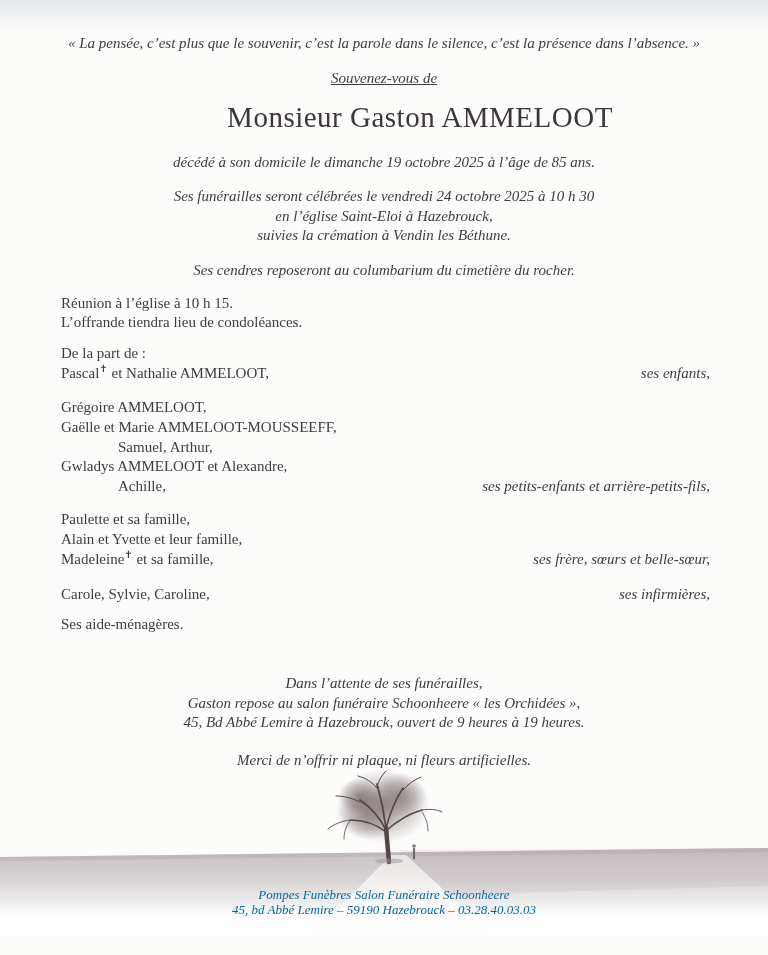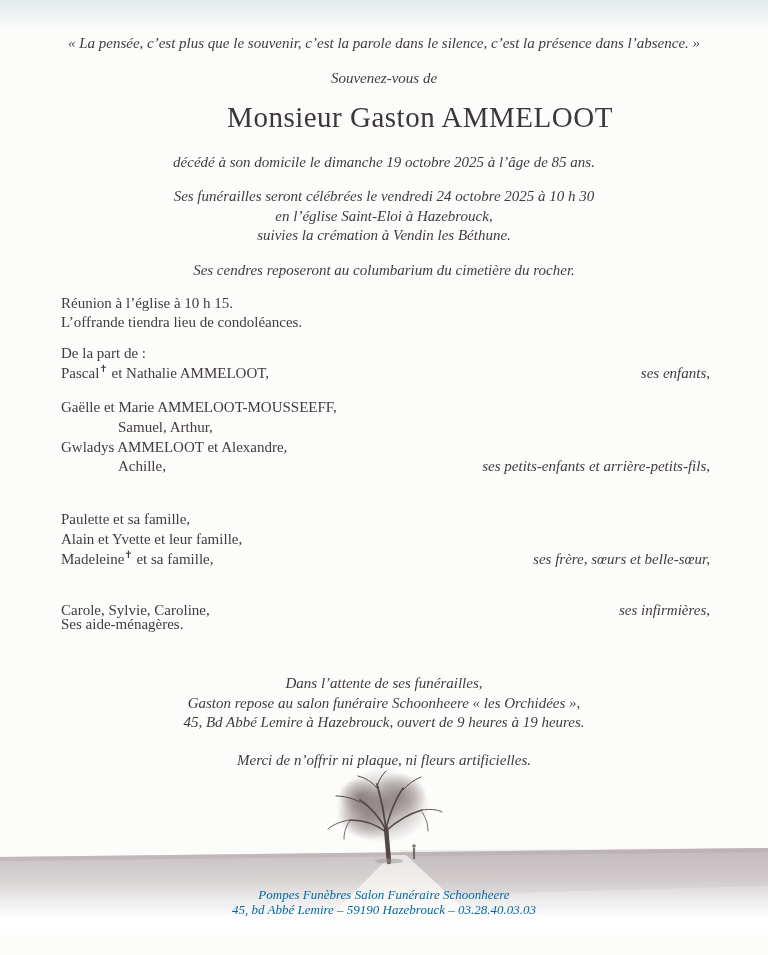--- a/index.html
+++ b/index.html
@@ -46,21 +46,21 @@
 </style>
 </head>
 <body>
 
 <div class="page">
 
   <div class="scan-band"></div>
 
   <div class="line center italic" style="top:33px;">« La pensée, c’est plus que le souvenir, c’est la parole dans le silence, c’est la présence dans l’absence. »</div>
 
-  <div class="line center italic" style="top:68px;">Souvenez-vous de</div>
+  <div class="line center italic" style="top:68px;text-decoration:underline;">Souvenez-vous de</div>
 
   <div class="title" style="top:99px;margin-left:36px;">Monsieur Gaston AMMELOOT</div>
 
   <div class="line center italic" style="top:152px;">décédé à son domicile le dimanche 19 octobre 2025 à l’âge de 85 ans.</div>
 
   <div class="block center italic" style="top:187px;font-size:15px;line-height:19.5px;">
     <span class="l">Ses funérailles seront célébrées le vendredi 24 octobre 2025 à 10 h 30</span>
     <span class="l">en l’église Saint-Eloi à Hazebrouck,</span>
     <span class="l">suivies la crémation à Vendin les Béthune.</span>
   </div>
@@ -73,33 +73,34 @@
   </div>
 
   <div class="row" style="top:343px;">De la part de :</div>
 
   <div class="row" style="top:363px;">
     <span>Pascal</span><sup class="cross">✝</sup><span> et Nathalie AMMELOOT,</span>
     <span class="relation">ses enfants,</span>
   </div>
 
   <div class="grp" style="top:398px;">
+    <span class="gl">Grégoire AMMELOOT,</span>
     <span class="gl">Gaëlle et Marie AMMELOOT-MOUSSEEFF,</span>
     <span class="gl indent">Samuel, Arthur,</span>
     <span class="gl">Gwladys AMMELOOT et Alexandre,</span>
     <span class="gl indent"><span>Achille,</span><span class="relation">ses petits-enfants et arrière-petits-fils,</span></span>
   </div>
 
   <div class="grp" style="top:510px;">
     <span class="gl">Paulette et sa famille,</span>
     <span class="gl">Alain et Yvette et leur famille,</span>
     <span class="gl"><span>Madeleine</span><sup class="cross">✝</sup><span> et sa famille,</span><span class="relation">ses frère, sœurs et belle-sœur,</span></span>
   </div>
 
-  <div class="row" style="top:600px;">
+  <div class="row" style="top:584px;">
     <span>Carole, Sylvie, Caroline,</span>
     <span class="relation">ses infirmières,</span>
   </div>
 
   <div class="row" style="top:614px;">Ses aide-ménagères.</div>
 
   <div class="block center italic" style="top:674px;font-size:15px;line-height:19.6px;">
     <span class="l">Dans l’attente de ses funérailles,</span>
     <span class="l">Gaston repose au salon funéraire Schoonheere « les Orchidées »,</span>
     <span class="l">45, Bd Abbé Lemire à Hazebrouck, ouvert de 9 heures à 19 heures.</span>

